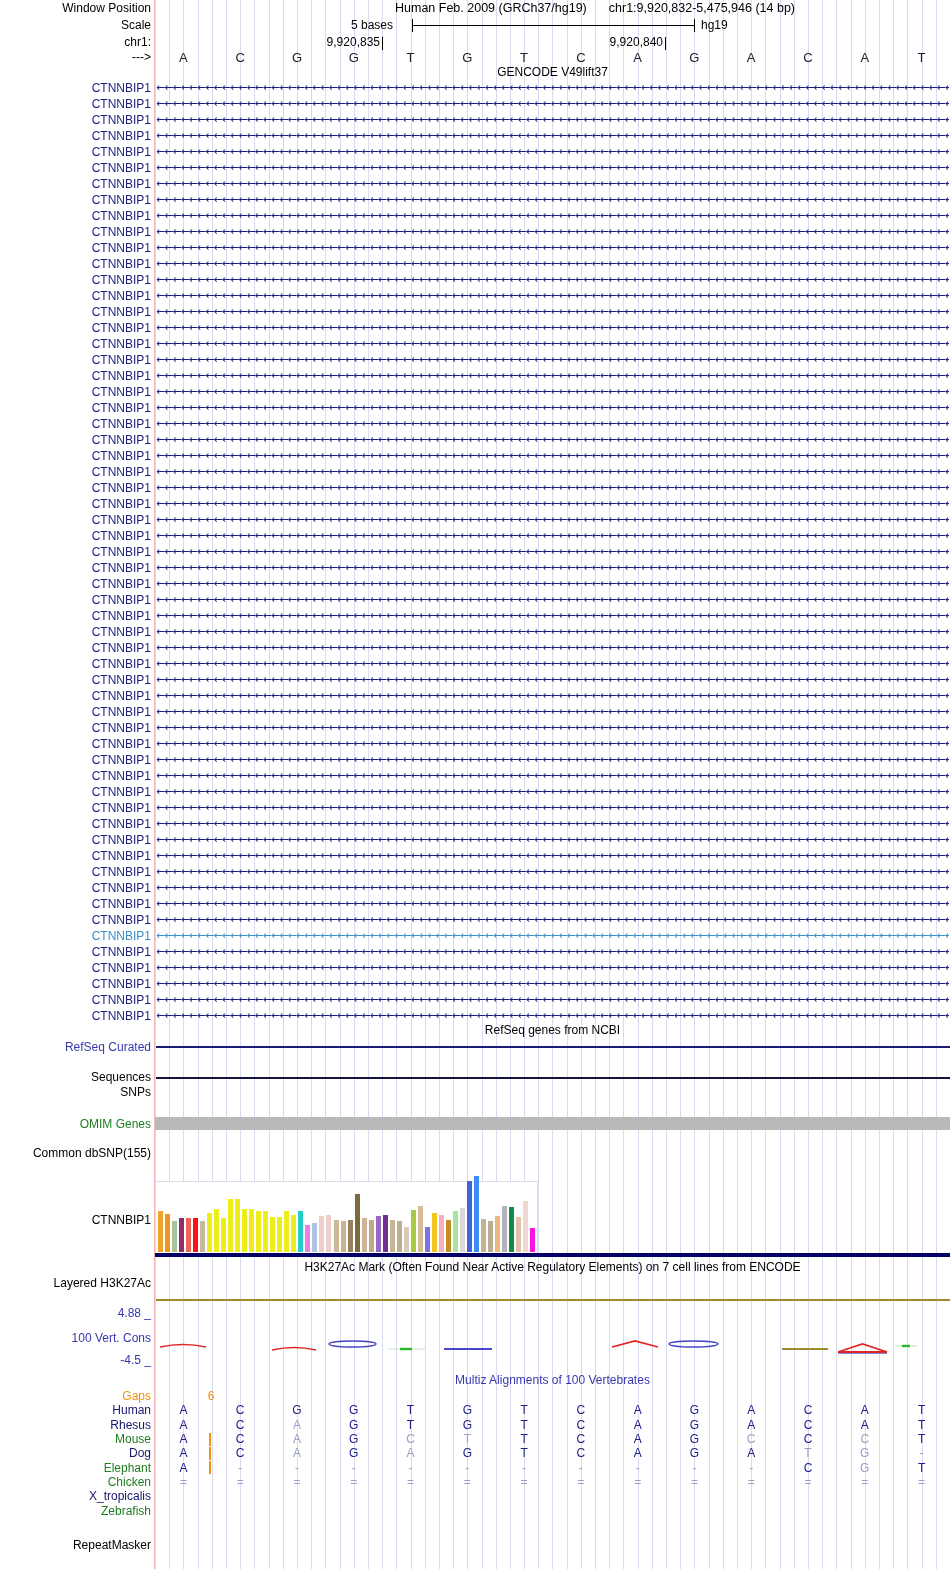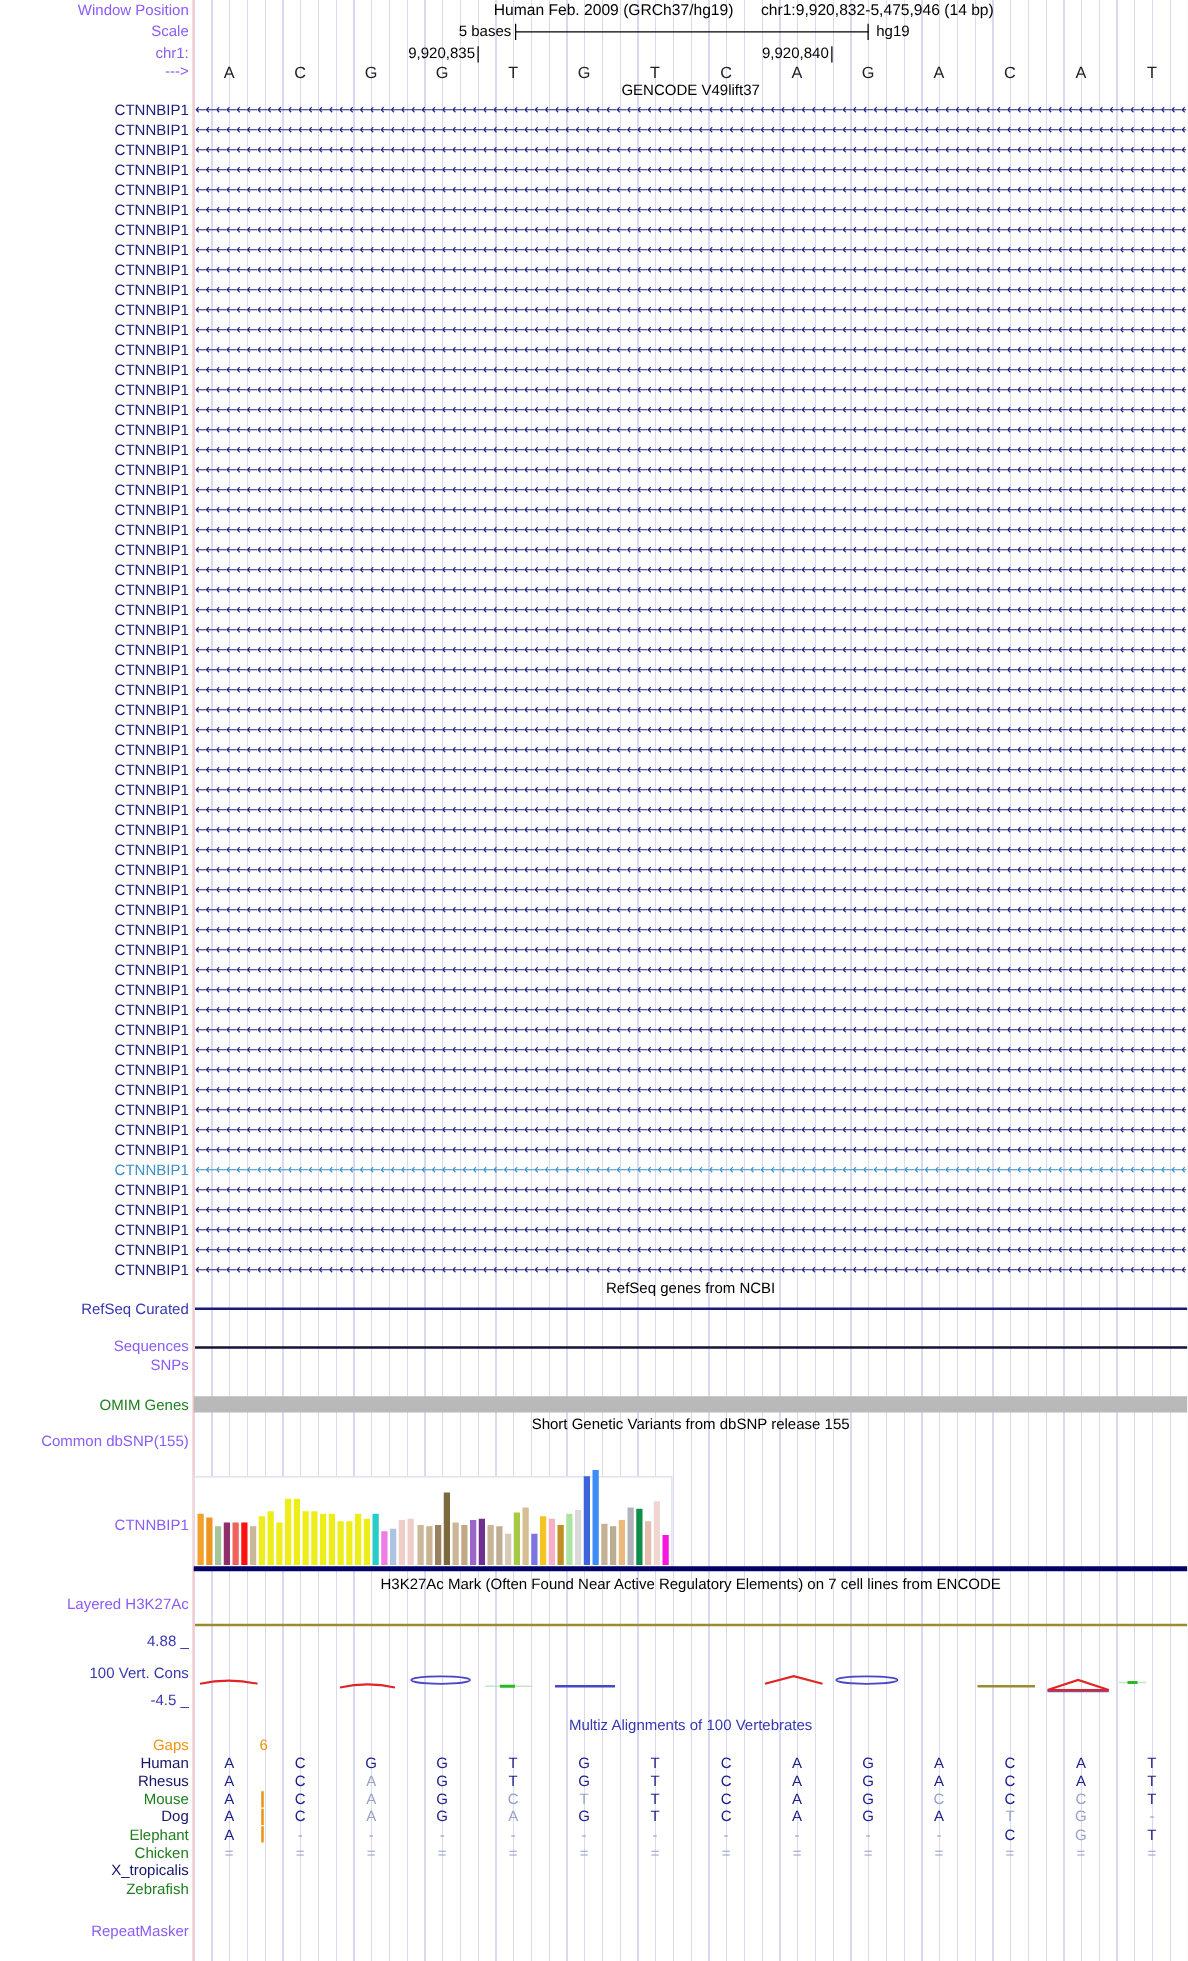--- a/index.html
+++ b/index.html
@@ -5,21 +5,21 @@
   * { margin:0; padding:0; box-sizing:border-box; }
   html,body { background:#fff; }
   body { font-family:"Liberation Sans","DejaVu Sans",sans-serif; }
   #browser { position:relative; width:950px; height:1569px; background:#fff; overflow:hidden; }
 
   #gridlines { position:absolute; left:155px; top:0; width:795px; height:1569px;
       background:repeating-linear-gradient(to right,#d9d9f0 0px,#d9d9f0 1px,transparent 1px,transparent 14.196px); }
   #left-edge { position:absolute; left:154px; top:0; width:1px; height:1569px; background:#f5b8b8; z-index:5; }
 
   .lbl { position:absolute; left:0; width:151px; text-align:right; font-size:12px; line-height:14px;
-         color:#8b5cf6; white-space:nowrap; z-index:6; }
+         color:#000000; white-space:nowrap; z-index:6; }
   .title { position:absolute; left:155px; width:795px; text-align:center; font-size:12px; line-height:13px;
            color:#000; white-space:nowrap; z-index:6; }
   .blue { color:#3737b0; }
   .green { color:#1e7d1e; }
 
   #header-title { position:absolute; left:155px; top:1px; width:880px; display:flex; justify-content:center;
                   gap:22px; font-size:12.5px; line-height:14px; z-index:6; }
   .hline { position:absolute; background:#000; z-index:6; }
   .vtick { position:absolute; width:1px; background:#000; z-index:6; }
   .coord { position:absolute; font-size:12px; line-height:14px; text-align:right; white-space:nowrap; z-index:6; }
@@ -58,21 +58,21 @@
   <div id="gridlines"></div>
   <div id="left-edge"></div>
 
   <div class="lbl" style="top:1px">Window Position</div>
   <div id="header-title">
     <span>Human Feb. 2009 (GRCh37/hg19)</span>
     <span>chr1:9,920,832-5,475,946 (14 bp)</span>
   </div>
 
   <div class="lbl" style="top:18px">Scale</div>
-  <div class="coord" style="top:18px;left:312px;width:97px">5 bases</div>
+  <div class="coord" style="top:18px;left:296px;width:97px">5 bases</div>
   <div class="hline" style="top:25px;left:412px;width:283px;height:1px"></div>
   <div class="vtick" style="top:19px;left:412px;height:13px"></div>
   <div class="vtick" style="top:19px;left:694px;height:13px"></div>
   <div class="coord" style="top:18px;left:701px;width:50px;text-align:left">hg19</div>
 
   <div class="lbl" style="top:35px">chr1:</div>
   <div class="coord" style="top:35px;left:270px;width:110px">9,920,835</div>
   <div class="vtick" style="top:37px;left:382px;height:13px"></div>
   <div class="coord" style="top:35px;left:553px;width:110px">9,920,840</div>
   <div class="vtick" style="top:37px;left:665px;height:13px"></div>
@@ -340,21 +340,20 @@
   <div class="lbl blue" style="top:1040px">RefSeq Curated</div>
   <div class="trackline" style="top:1046px;height:2px;background:#1b1b77"></div>
 
   <div class="lbl" style="top:1070px">Sequences</div>
   <div class="trackline" style="top:1077px;height:2px;background:#15153a"></div>
   <div class="lbl" style="top:1085px">SNPs</div>
 
   <div id="omim-bar"></div>
   <div class="lbl green" style="top:1117px">OMIM Genes</div>
 
-  <div class="title" style="top:1133px">Short Genetic Variants from dbSNP release 155</div>
   <div class="lbl" style="top:1146px">Common dbSNP(155)</div>
 
   <div class="lbl" style="top:1213px">CTNNBIP1</div>
   <div id="gtex-chart">
       <div class="gtex-bar" style="left: 2px; height: 41px; background: rgb(242, 161, 44);"></div>
       <div class="gtex-bar" style="left: 9.02px; height: 38px; background: rgb(238, 148, 32);"></div>
       <div class="gtex-bar" style="left: 16.04px; height: 31px; background: rgb(166, 196, 154);"></div>
       <div class="gtex-bar" style="left: 23.06px; height: 34px; background: rgb(143, 46, 107);"></div>
       <div class="gtex-bar" style="left: 30.08px; height: 34px; background: rgb(240, 99, 90);"></div>
       <div class="gtex-bar" style="left: 37.1px; height: 34px; background: rgb(255, 17, 17);"></div>

